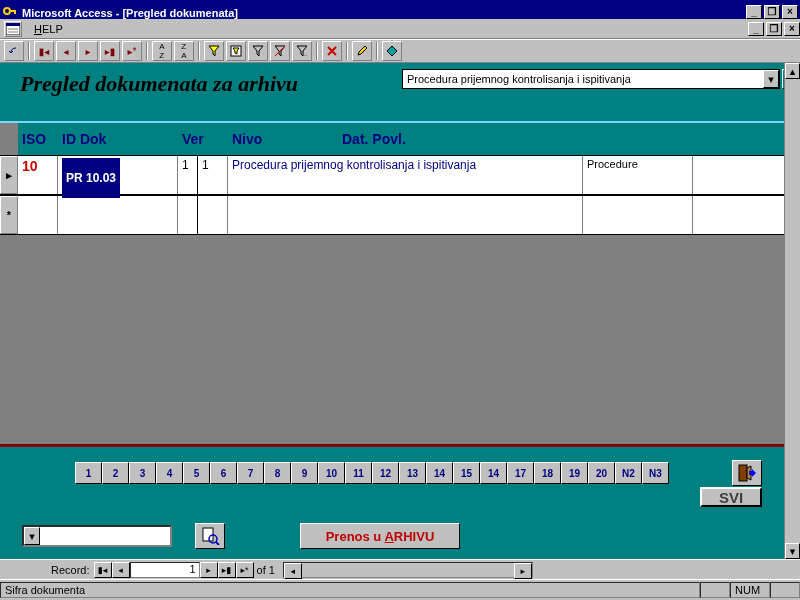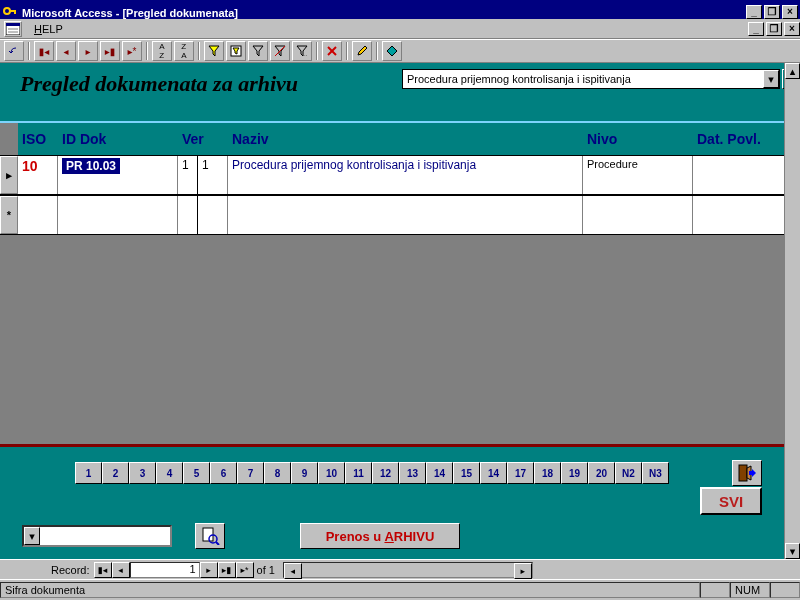--- a/index.html
+++ b/index.html
@@ -23,28 +23,28 @@
   .doc-combo-text{flex:1;padding:0 4px;font-size:11px;}
   .combo-arrow{width:16px;height:18px;background:#c0c0c0;border:1px solid;border-color:#fff #000 #000 #fff;display:inline-flex;align-items:center;justify-content:center;}
   .col-head-row{background:#008080;height:32px;display:flex;color:#000080;font-weight:bold;font-size:14px;}
   .rh{width:18px;background:#808080;}
   .ch{padding:0 4px;display:flex;align-items:center;}
   .grid-body{background:#808080;position:relative;}
   .grid-row{height:40px;display:flex;background:#fff;border-top:1px solid #000;border-bottom:1px solid #000;}
   .rowhead{width:18px;background:#c0c0c0;border:1px solid;border-color:#fff #808080 #808080 #fff;display:flex;align-items:center;justify-content:center;color:#000;font-weight:bold;}
   .cell{border-right:1px solid #808080;padding:2px 4px;font-size:12px;display:flex;align-items:flex-start;}
   .iso-cell{color:#c00;font-weight:bold;font-size:14px;}
-  .iddok-cell span{background:#000080;color:#fff;padding:1px 4px;font-weight:bold;}
+  .iddok-cell span{background:#000080;color:#fff;padding:13px 4px;font-weight:bold;}
   .nivo-cell{font-family:Arial;font-weight:normal;font-size:11px;}
   .date-cell{color:#c00;}
   .filler{background:#808080;height:200px;}
   .bottom-panel{position:absolute;left:0;right:16px;bottom:20px;height:115px;background:#008080;border-top:3px solid #800000;}
   .num-btns{position:absolute;top:15px;left:75px;display:flex;}
   .num-btn{width:27px;height:22px;background:#c0c0c0;border:1px solid;border-color:#fff #000 #000 #fff;display:inline-flex;align-items:center;justify-content:center;color:#000080;font-weight:bold;font-size:10px;margin-right:0px;}
-  .svi-btn{position:absolute;top:40px;right:22px;width:62px;height:28px;background:#c0c0c0;border:2px solid;border-color:#fff #000 #000 #fff;display:flex;align-items:center;justify-content:center;color:#b91c1c;font-weight:bold;font-size:15px;}
+  .svi-btn{position:absolute;top:40px;right:22px;width:62px;height:20px;background:#c0c0c0;border:2px solid;border-color:#fff #000 #000 #fff;display:flex;align-items:center;justify-content:center;color:#404040;font-weight:bold;font-size:15px;}
   .exit-btn{position:absolute;top:13px;right:22px;width:30px;height:26px;background:#c0c0c0;border:1px solid;border-color:#fff #000 #000 #fff;display:flex;align-items:center;justify-content:center;}
   .word-combo{position:absolute;bottom:12px;left:22px;width:150px;height:22px;background:#fff;border:2px inset #808080;display:flex;align-items:center;}
   .word-combo-text{flex:1;padding:0 4px;font-family:"Times New Roman",serif;font-weight:bold;font-size:14px;}
   .preview-btn{position:absolute;bottom:10px;left:195px;width:30px;height:26px;background:#c0c0c0;border:1px solid;border-color:#fff #000 #000 #fff;display:flex;align-items:center;justify-content:center;}
   .prenos-btn{position:absolute;bottom:10px;left:300px;width:160px;height:26px;background:#c0c0c0;border:1px solid;border-color:#fff #000 #000 #fff;display:flex;align-items:center;justify-content:center;color:#c00000;font-weight:bold;font-size:13px;}
   .vscroll{position:absolute;right:0;top:0;width:16px;bottom:20px;background:#c0c0c0;border-left:1px solid #808080;}
   .vscroll .sbtn{height:16px;background:#c0c0c0;border:1px solid;border-color:#fff #000 #000 #fff;display:flex;align-items:center;justify-content:center;}
   .record-nav{position:absolute;left:0;right:0;bottom:0;height:20px;background:#c0c0c0;border-top:1px solid #fff;display:flex;align-items:center;font-size:11px;padding-left:47px;}
   .rec-lbl{padding:0 4px;}
   .nav-btn{width:18px;height:16px;background:#c0c0c0;border:1px solid;border-color:#fff #000 #000 #fff;display:inline-flex;align-items:center;justify-content:center;font-size:9px;}
@@ -167,21 +167,20 @@
         <span class="combo-arrow">▾</span>
       </div>
       <span style="position:absolute;right:2px;top:6px;width:16px;height:20px;background:#008080;border:1px solid;border-color:#fff #000 #000 #fff;display:flex;align-items:center;justify-content:center">▴</span>
     </div>
 
     <div class="col-head-row">
       <div class="rh"></div>
       <div class="ch" style="width:40px">ISO</div>
       <div class="ch" style="width:120px">ID Dok</div>
       <div class="ch" style="width:50px">Ver</div>
-      <div class="ch" style="width:355px">Naziv</div>
       <div class="ch" style="width:110px">Nivo</div>
       <div class="ch" style="flex:1">Dat. Povl.</div>
     </div>
 
     <div class="grid-body">
       <div class="grid-row">
         <div class="rowhead">▸</div>
         <div class="cell iso-cell" style="width:40px">10</div>
         <div class="cell iddok-cell" style="width:120px">
             <span>PR 10.03</span>

